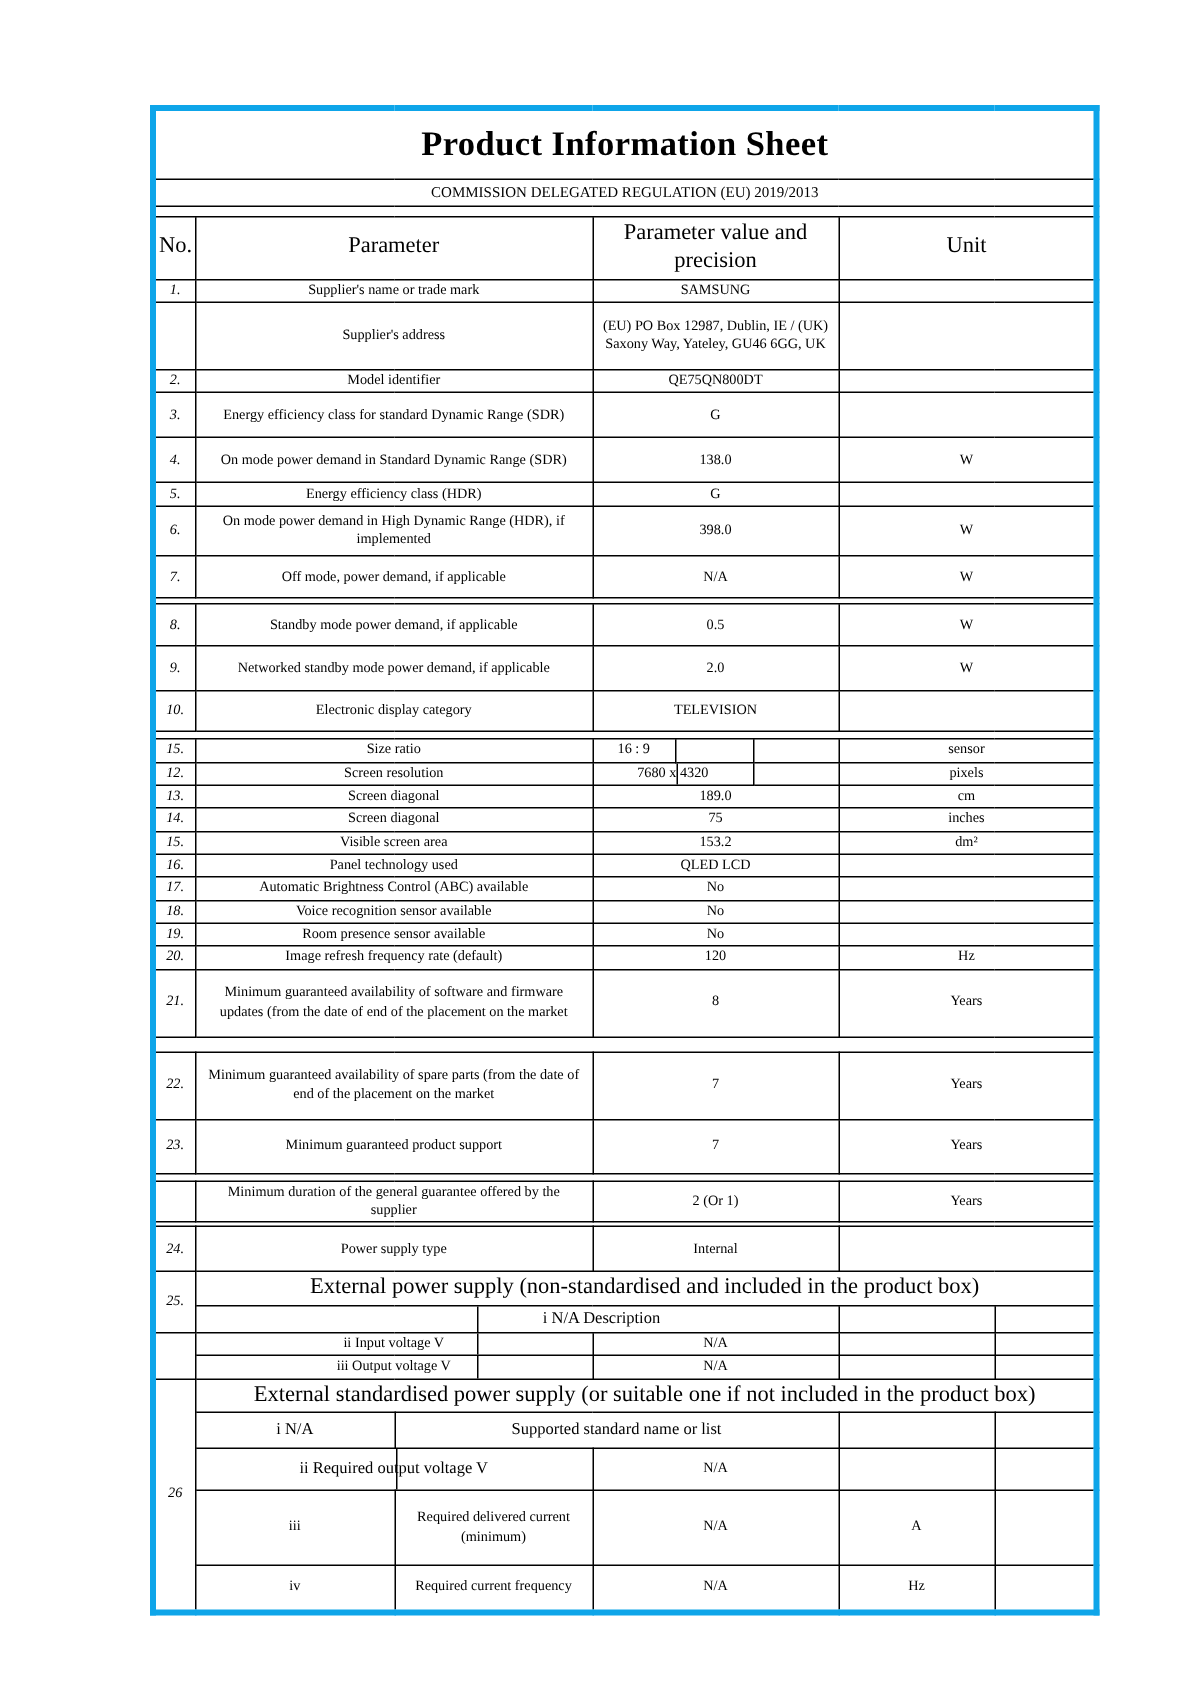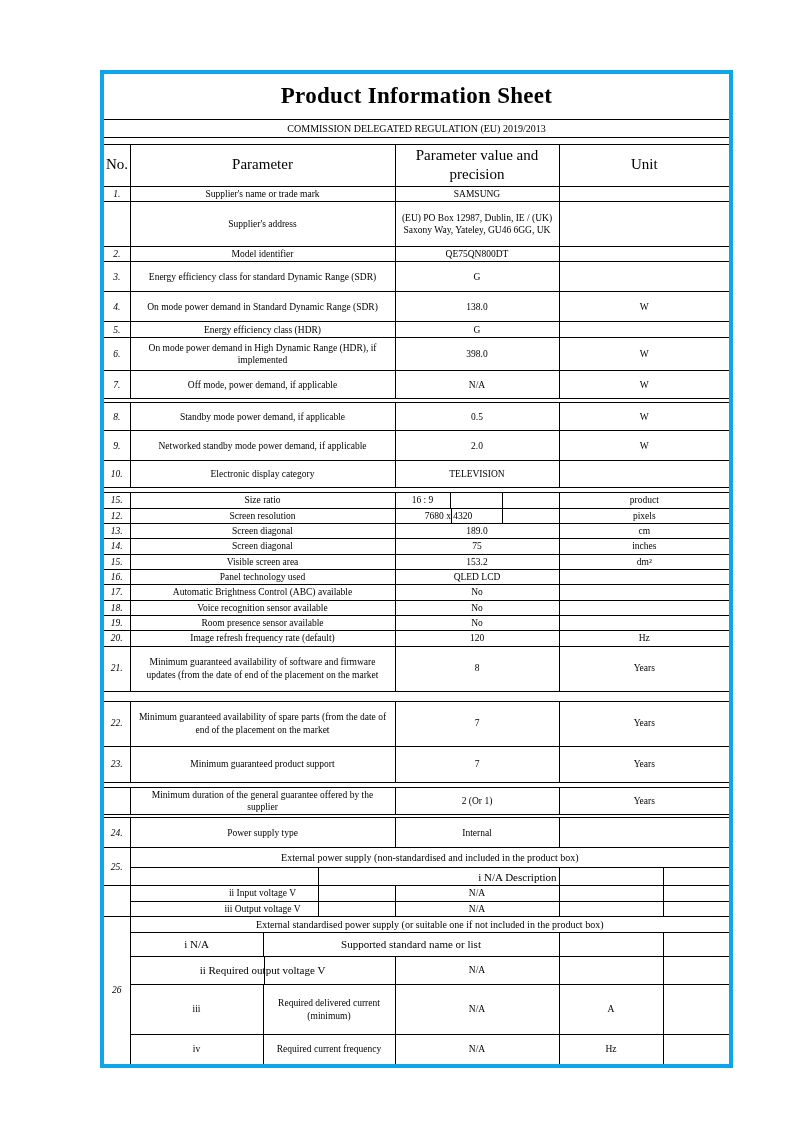--- a/index.html
+++ b/index.html
@@ -19,23 +19,23 @@
   }
   table{border:4px solid #0ea5e9;}
   tr.sp td{border-left:none;border-right:none;padding:0;}
   td.title{font-size:23px;font-weight:bold;letter-spacing:.3px;}
   td.subtitle{font-size:10px;}
   td.colhdr{font-size:15px;}
   td.no{font-style:italic;}
   td.param{padding:1px 10px;}
   td.phdr{padding:1px 4px;font-family:Liberation Serif, serif;}
   td.addr{padding:1px 6px;text-align:center;}
-  td.sechdr{font-size:10px;padding:1px 7px;}
+  td.sechdr{font-size:15px;padding:1px 7px;}
   td.big{font-size:11px;}
-  td.descL{text-align:right;padding-left:115px;}
+  td.descL{text-align:center;padding-left:115px;}
   td.rel{position:relative;margin-left:12px;}
   td.rel::after{
     content:"";position:absolute;top:-2px;bottom:-2px;width:1.5px;background:#000;
   }
   td.ln55::after{left:55px;}
   td.ln133::after{left:133px;}
   td.ln187::after{left:187px;}
 </style>
 </head>
 <body>
@@ -142,21 +142,21 @@
   </tr>
   <tr class="sp" style="height:5px">
           <td colspan="8"></td>
         </tr>
   <tr style="height:14px">
     <td class="no">15.</td>
     <td class="phdr" colspan="2">Size ratio</td>
     <td>16 : 9</td>
     <td></td>
     <td></td>
-    <td colspan="2">product</td>
+    <td colspan="2">sensor</td>
   </tr>
   <tr style="height:15px">
     <td class="no">12.</td>
     <td class="phdr" colspan="2">Screen resolution</td>
     <td colspan="2" class="rel ln55">7680 x 4320</td>
     <td></td>
     <td colspan="2">pixels</td>
   </tr>
   <tr style="height:14px">
     <td class="no">13.</td>

